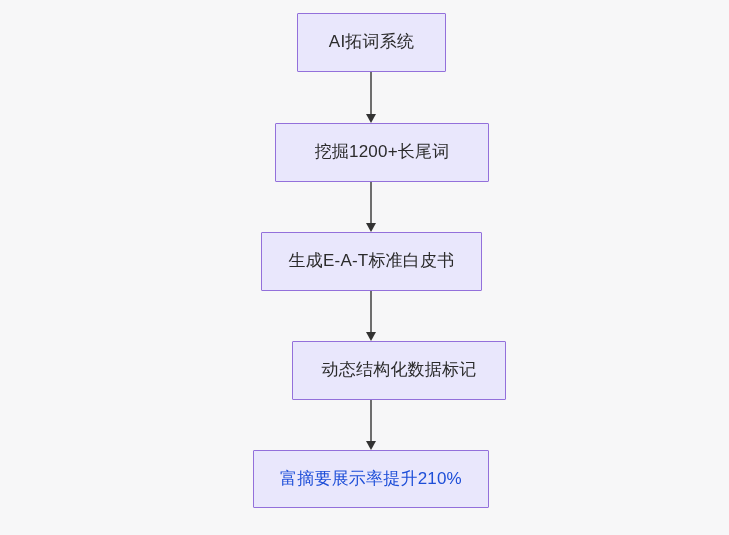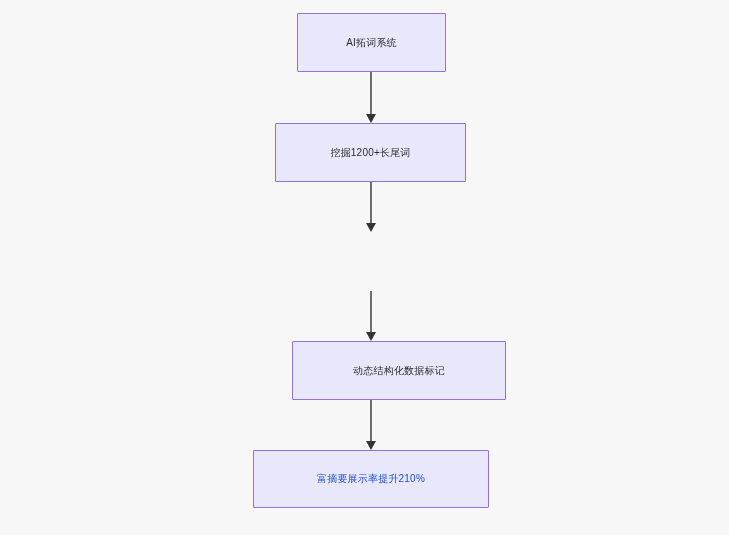--- a/index.html
+++ b/index.html
@@ -22,21 +22,21 @@
     position: absolute;
     box-sizing: border-box;
     background: #e9e7fc;
     border: 1.6px solid #9370db;
     display: flex;
     align-items: center;
     justify-content: center;
     border-radius: 1px;
   }
   .node-label {
-    font-size: 10px;
+    font-size: 17px;
     color: #2b2b2b;
     line-height: 1.2;
     letter-spacing: 0.2px;
     white-space: nowrap;
     font-family: "Liberation Sans", "DejaVu Sans", sans-serif;
   }
   .edge {
     position: absolute;
     width: 0;
     height: 0;
@@ -74,22 +74,25 @@
       <div class="edge-line" style="height: 42px; background: rgb(110, 110, 110);"></div>
       <div class="edge-head" style="top: 41px; border-top-color: rgb(51, 51, 51);"></div>
     </div>
     <div class="edge" style="left: 371px; top: 400px;">
       <div class="edge-line" style="height: 42px; background: rgb(110, 110, 110);"></div>
       <div class="edge-head" style="top: 41px; border-top-color: rgb(51, 51, 51);"></div>
     </div>
     <div class="node" style="left: 297px; top: 13px; width: 149px; height: 59px; background: rgb(233, 231, 252); border-color: rgb(147, 112, 219);">
       <span class="node-label" style="color: rgb(43, 43, 43);">AI拓词系统</span>
     </div>
-    <div class="node" style="left: 275px; top: 123px; width: 191px; height: 59px; background: rgb(233, 231, 252); border-color: rgb(147, 112, 219);">
+    <div class="node" style="left: 275px; top: 123px; width: 214px; height: 59px; background: rgb(233, 231, 252); border-color: rgb(147, 112, 219);">
       <span class="node-label" style="color: rgb(43, 43, 43);">挖掘1200+长尾词</span>
+    </div>
+    <div class="node" style="left: 261px; top: 232px; width: 221px; height: 59px; background: rgb(233, 231, 252); border-color: rgb(147, 112, 219);">
+      <span class="node-label" style="color: rgb(43, 43, 43);">生成E-A-T标准白皮书</span>
     </div>
     <div class="node" style="left: 264px; top: 341px; width: 214px; height: 59px; background: rgb(233, 231, 252); border-color: rgb(147, 112, 219); margin-left: 28px;">
       <span class="node-label" style="color: rgb(43, 43, 43);">动态结构化数据标记</span>
     </div>
     <div class="node" style="left: 253px; top: 450px; width: 236px; height: 58px; background: rgb(233, 231, 252); border-color: rgb(147, 112, 219);">
       <span class="node-label" style="color: #1d4ed8;">富摘要展示率提升210%</span>
     </div>
   </div>
 
 </body></html>

